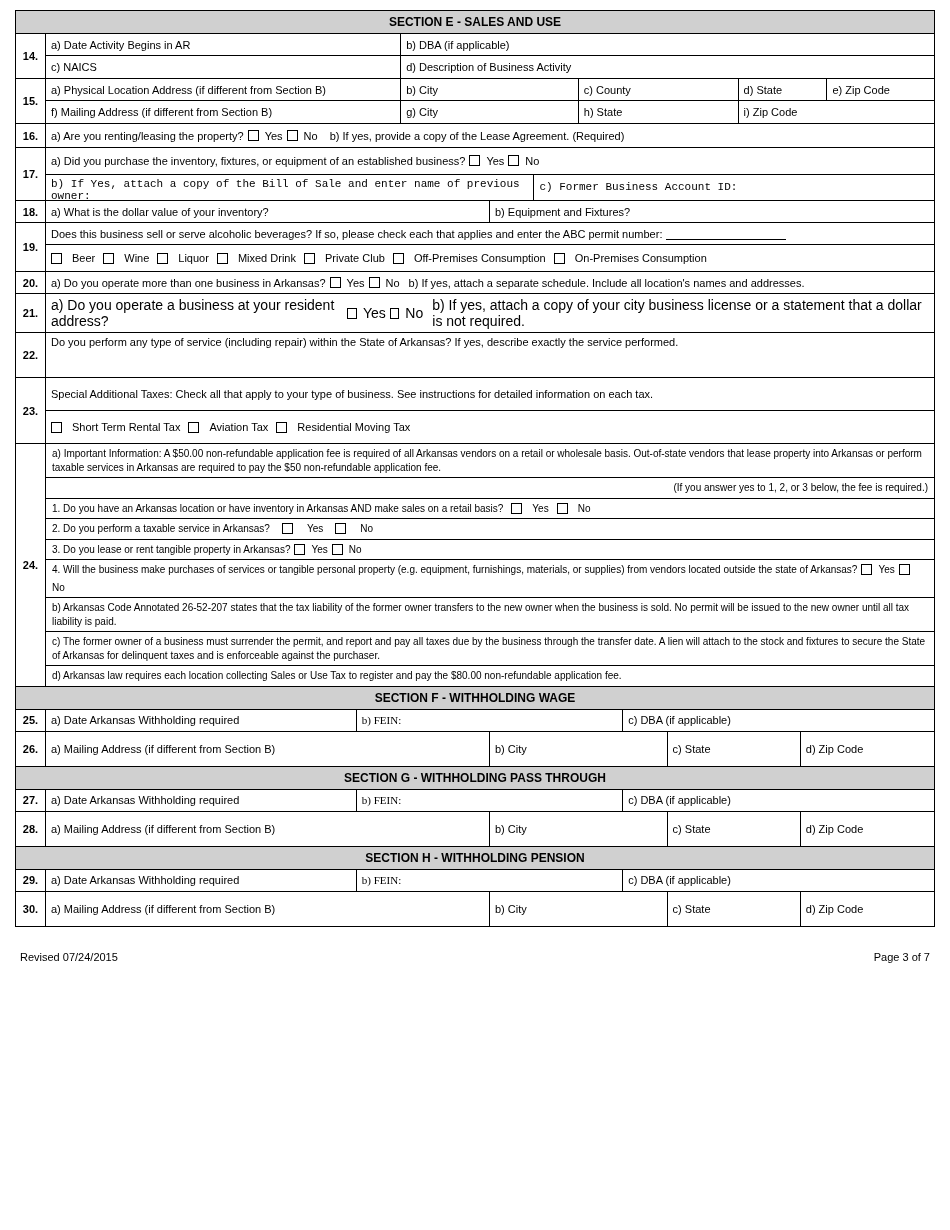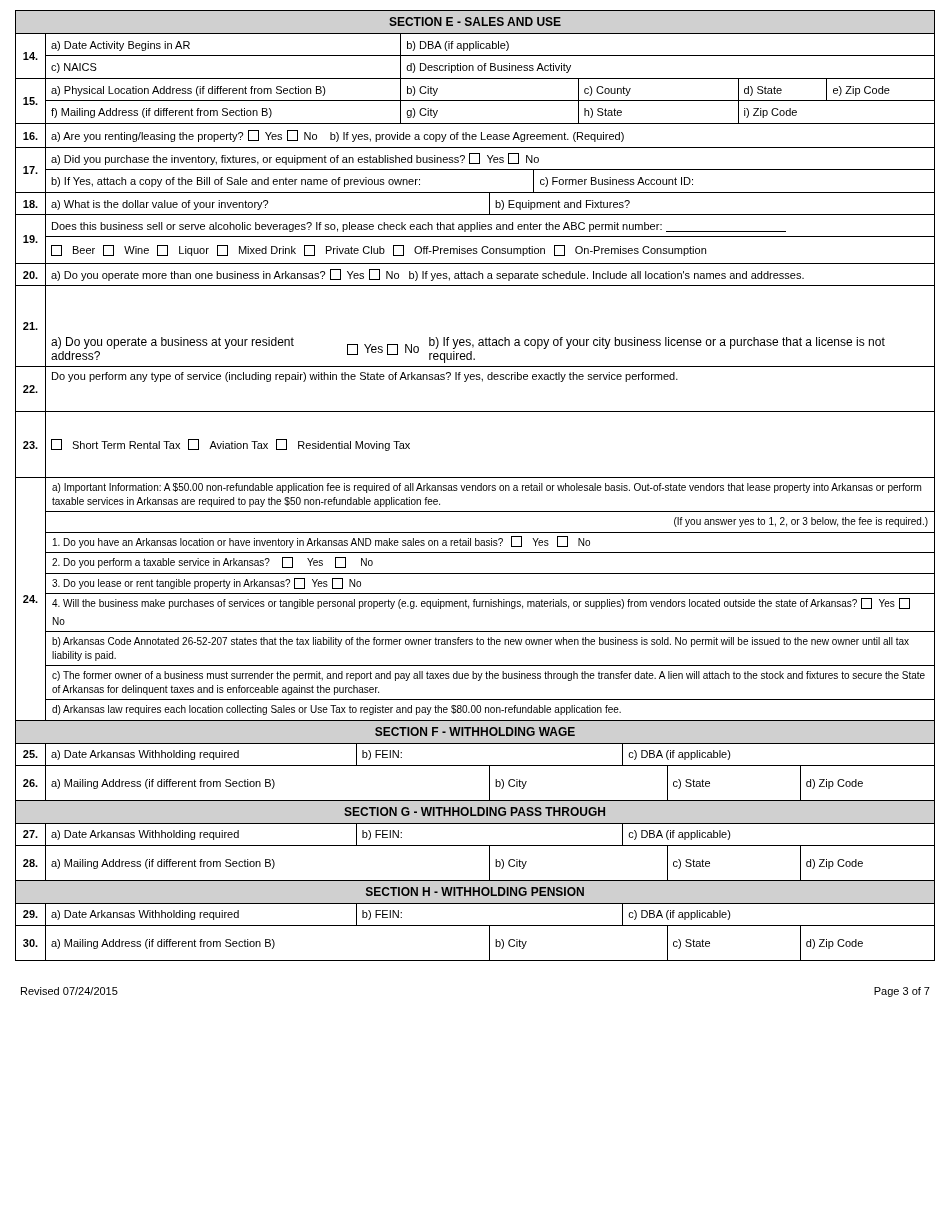--- a/index.html
+++ b/index.html
@@ -60,21 +60,21 @@
       border-right: 1px solid #000;
       display: flex;
       align-items: center;
       flex-wrap: wrap;
       gap: 3px;
     }
     .cell:last-child {
       border-right: none;
     }
     .cell.full { flex: 1; }
-    .cell.w30 { width: 30%; min-width: 30%; max-width: 30%; }
+    .cell.w30 { width: 30%; min-width: 30%; max-width: 30%; font-family: Liberation Serif, serif; }
     .cell.w35 { width: 35%; min-width: 35%; max-width: 35%; }
     .cell.w40 { width: 40%; min-width: 40%; max-width: 40%; }
     .cell.w50 { width: 50%; min-width: 50%; max-width: 50%; }
     .cell.w55 { width: 55%; min-width: 55%; max-width: 55%; }
     .cell.w15 { width: 15%; min-width: 15%; max-width: 15%; }
     .cell.w20 { width: 20%; min-width: 20%; max-width: 20%; }
     .cell.w10 { width: 10%; min-width: 10%; max-width: 10%; }
     .checkbox {
       display: inline-block;
       width: 11px;
@@ -166,21 +166,21 @@
     <div class="row-content">
       <div class="cell-row" style="min-height:22px;">
         <div class="cell full" style="gap:4px; flex-wrap:nowrap;">
           <span>a) Did you purchase the inventory, fixtures, or equipment of an established business?</span>
           <span class="checkbox"></span>
           <span>Yes</span>
           <span class="checkbox"></span>
           <span>No</span>
         </div>
       </div>
-      <div class="cell-row" style="min-height:22px;">
+      <div class="cell-row" style="min-height:22px;font-family:Liberation Mono, monospace;">
         <div class="cell w55">b) If Yes, attach a copy of the Bill of Sale and enter name of previous owner:</div>
         <div class="cell full">c) Former Business Account ID:</div>
       </div>
     </div>
   </div>
 
   <div class="row" style="min-height:22px;">
     <div class="row-num">18.</div>
     <div class="row-content">
       <div class="cell-row">
@@ -233,63 +233,66 @@
           <span style="margin-left:5px;">b) If yes, attach a separate schedule.  Include all location's names and addresses.</span>
         </div>
       </div>
     </div>
   </div>
 
   <div class="row" style="min-height:22px;">
     <div class="row-num">21.</div>
     <div class="row-content">
       <div class="cell-row">
-        <div class="cell full" style="gap:4px; flex-wrap:nowrap; font-size:12px;margin-top:46px;">
+        <div class="cell full" style="gap:4px; flex-wrap:nowrap; font-size:14px;">
           <span>a) Do you operate a business at your resident address?</span>
           <span class="checkbox"></span>
           <span>Yes</span>
           <span class="checkbox"></span>
           <span>No</span>
-          <span style="margin-left:5px;">b) If yes, attach a copy of your city business license or a purchase that a license is not required.</span>
+          <span style="margin-left:5px;">b) If yes, attach a copy of your city business license or a statement that a dollar is not required.</span>
         </div>
       </div>
     </div>
   </div>
 
   <div class="row" style="min-height:44px;">
     <div class="row-num">22.</div>
     <div class="row-content">
       <div class="cell-row" style="min-height:44px;">
         <div class="cell full" style="align-items:flex-start; padding-top:3px;">Do you perform any type of service (including repair) within the State of Arkansas?  If yes, describe exactly the service performed.</div>
       </div>
     </div>
   </div>
 
   <div class="row" style="min-height:66px;">
     <div class="row-num">23.</div>
     <div class="row-content">
       <div class="cell-row" style="min-height:22px;">
+        <div class="cell full">Special Additional Taxes:  Check all that apply to your type of business.  See instructions for detailed information on each tax.</div>
+      </div>
+      <div class="cell-row" style="min-height:22px;">
         <div class="cell full" style="gap:8px; flex-wrap:nowrap;">
           <span class="checkbox"></span>
           <span>Short Term Rental Tax</span>
           <span class="checkbox"></span>
           <span>Aviation Tax</span>
           <span class="checkbox"></span>
           <span>Residential Moving Tax</span>
         </div>
       </div>
     </div>
   </div>
 
   <div class="row" style="min-height:180px;">
     <div class="row-num">24.</div>
     <div class="row-content">
       <div class="note-row">a) Important Information: A $50.00 non-refundable application fee is required of all Arkansas vendors on a retail or wholesale basis.  Out-of-state vendors that lease property into Arkansas or perform taxable services in Arkansas are required to pay the $50 non-refundable application fee.</div>
       <div class="note-row center" style="text-align:right;">(If you answer yes to 1, 2, or 3 below, the fee is required.)</div>
-      <div class="note-row" style="display:flex; align-items:flex-start; gap:8px; flex-wrap:nowrap;">
+      <div class="note-row" style="display:flex; align-items:center; gap:8px; flex-wrap:nowrap;">
         <span>1.  Do you have an Arkansas location or have inventory in Arkansas AND make sales on a retail basis?</span>
         <span class="checkbox"></span>
         <span>Yes</span>
         <span class="checkbox"></span>
         <span>No</span>
       </div>
       <div class="note-row" style="display:flex; align-items:center; gap:12px; flex-wrap:nowrap;">
         <span>2.  Do you perform a taxable service in Arkansas?</span>
         <span class="checkbox"></span>
         <span>Yes</span>

